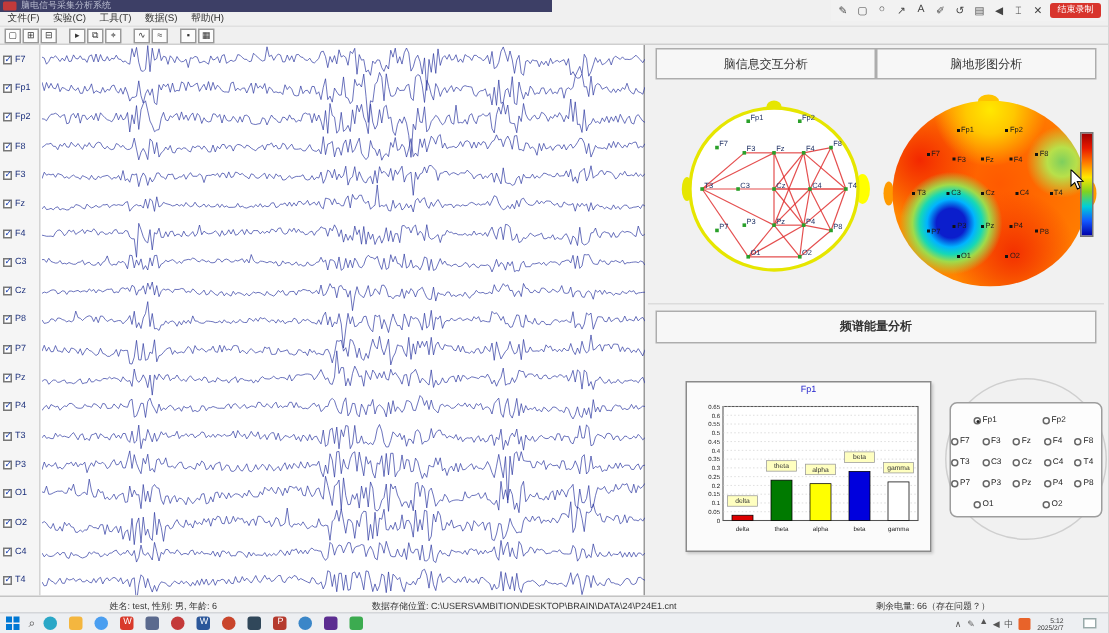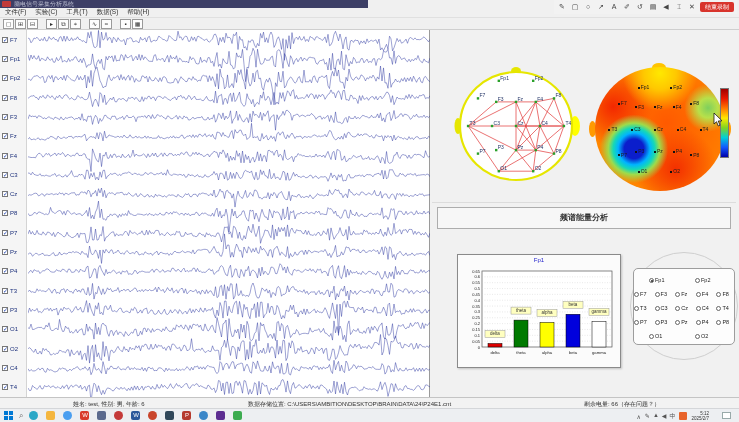--- a/index.html
+++ b/index.html
@@ -243,20 +243,22 @@
           <polyline points="0.0,261.9 1.5,260.0 3.0,262.2 4.5,261.7 6.0,262.4 7.5,262.4 9.0,258.8 10.5,261.1 12.0,259.7 13.5,261.1 15.0,260.8 16.5,261.3 18.0,261.8 19.5,259.8 21.0,258.4 22.5,260.8 24.0,263.2 25.5,260.0 27.0,259.2 28.5,263.3 30.0,262.2 31.5,263.7 33.0,259.9 34.5,259.5 36.0,258.7 37.5,262.5 39.0,259.2 40.5,260.4 42.0,261.8 43.5,261.5 45.0,263.4 46.5,260.2 48.0,259.0 49.5,261.9 51.0,260.0 52.5,262.3 54.0,259.0 55.5,259.0 57.0,263.3 58.5,264.9 60.0,257.4 61.5,265.4 63.0,264.0 64.5,253.4 66.0,269.1 67.5,262.5 69.0,263.7 70.5,256.3 72.0,260.4 73.5,264.6 75.0,258.8 76.5,264.2 78.0,261.5 79.5,257.8 81.0,260.0 82.5,258.5 84.0,261.5 85.5,261.2 87.0,260.3 88.5,260.4 90.0,257.5 91.5,262.4 93.0,260.4 94.5,260.6 96.0,259.1 97.5,261.0 99.0,259.6 100.5,259.5 102.0,261.9 103.5,260.6 105.0,259.9 106.5,257.9 108.0,258.5 109.5,261.8 111.0,260.3 112.5,261.4 114.0,259.5 115.5,261.6 117.0,259.6 118.5,260.1 120.0,261.0 121.5,259.5 123.0,260.7 124.5,260.5 126.0,260.0 127.5,257.4 129.0,262.0 130.5,257.0 132.0,259.6 133.5,261.1 135.0,259.3 136.5,262.6 138.0,260.5 139.5,257.6 141.0,260.2 142.5,260.9 144.0,257.9 145.5,262.7 147.0,261.4 148.5,259.7 150.0,263.1 151.5,260.0 153.0,258.5 154.5,258.5 156.0,263.1 157.5,258.8 159.0,263.8 160.5,262.4 162.0,260.4 163.5,260.8 165.0,261.7 166.5,260.9 168.0,259.6 169.5,263.3 171.0,261.1 172.5,264.3 174.0,260.1 175.5,261.2 177.0,263.8 178.5,259.7 180.0,263.4 181.5,261.2 183.0,260.8 184.5,263.8 186.0,265.9 187.5,256.7 189.0,267.6 190.5,266.4 192.0,256.5 193.5,255.5 195.0,265.7 196.5,254.7 198.0,269.2 199.5,256.5 201.0,261.1 202.5,253.7 204.0,254.1 205.5,269.1 207.0,266.0 208.5,253.6 210.0,265.4 211.5,265.0 213.0,260.6 214.5,265.7 216.0,264.6 217.5,266.3 219.0,265.2 220.5,266.5 222.0,263.2 223.5,255.9 225.0,253.0 226.5,257.3 228.0,265.1 229.5,268.0 231.0,267.9 232.5,263.6 234.0,257.9 235.5,259.5 237.0,261.3 238.5,258.9 240.0,263.1 241.5,260.2 243.0,267.5 244.5,262.7 246.0,263.1 247.5,265.7 249.0,257.7 250.5,256.5 252.0,258.7 253.5,266.2 255.0,264.3 256.5,264.3 258.0,263.0 259.5,255.7 261.0,262.0 262.5,258.7 264.0,256.9 265.5,256.7 267.0,260.0 268.5,259.7 270.0,262.1 271.5,260.6 273.0,261.3 274.5,262.2 276.0,259.7 277.5,263.4 279.0,261.2 280.5,264.5 282.0,262.6 283.5,261.9 285.0,262.1 286.5,261.7 288.0,264.9 289.5,262.2 291.0,260.5 292.5,264.1 294.0,262.1 295.5,264.7 297.0,264.0 298.5,260.5 300.0,259.9 301.5,267.0 303.0,261.4 304.5,263.1 306.0,256.1 307.5,269.8 309.0,263.5 310.5,267.0 312.0,261.1 313.5,258.7 315.0,261.2 316.5,256.0 318.0,266.1 319.5,261.0 321.0,270.1 322.5,260.0 324.0,262.8 325.5,263.6 327.0,260.9 328.5,264.4 330.0,263.3 331.5,261.1 333.0,260.3 334.5,261.8 336.0,262.4 337.5,262.3 339.0,261.0 340.5,261.3 342.0,263.5 343.5,259.2 345.0,259.2 346.5,263.9 348.0,260.6 349.5,261.0 351.0,261.1 352.5,264.9 354.0,265.9 355.5,261.4 357.0,261.8 358.5,253.8 360.0,262.0 361.5,262.0 363.0,253.2 364.5,255.1 366.0,267.2 367.5,266.4 369.0,261.3 370.5,259.5 372.0,260.2 373.5,260.8 375.0,262.4 376.5,259.2 378.0,258.8 379.5,259.8 381.0,263.3 382.5,261.0 384.0,260.7 385.5,263.8 387.0,262.7 388.5,260.7 390.0,261.0 391.5,262.5 393.0,262.3 394.5,260.8 396.0,262.1 397.5,259.6 399.0,261.1 400.5,263.2 402.0,261.8" fill="none" stroke="#2a35a0" stroke-width="0.5" opacity="0.92"></polyline>
           <polyline points="0.0,283.2 1.5,278.0 3.0,281.5 4.5,279.3 6.0,280.8 7.5,280.4 9.0,278.4 10.5,282.3 12.0,281.4 13.5,282.8 15.0,281.1 16.5,278.8 18.0,279.3 19.5,278.1 21.0,280.6 22.5,278.2 24.0,281.2 25.5,279.3 27.0,279.8 28.5,278.1 30.0,285.1 31.5,281.1 33.0,278.5 34.5,280.9 36.0,277.1 37.5,278.8 39.0,279.1 40.5,278.2 42.0,279.7 43.5,282.4 45.0,281.3 46.5,278.3 48.0,276.4 49.5,279.9 51.0,279.6 52.5,277.3 54.0,281.9 55.5,282.0 57.0,276.5 58.5,270.6 60.0,282.3 61.5,273.1 63.0,278.9 64.5,282.8 66.0,285.8 67.5,275.6 69.0,279.2 70.5,272.8 72.0,283.9 73.5,282.3 75.0,284.8 76.5,276.6 78.0,275.8 79.5,279.5 81.0,279.0 82.5,275.2 84.0,281.1 85.5,281.3 87.0,280.6 88.5,282.2 90.0,280.1 91.5,278.3 93.0,278.1 94.5,282.0 96.0,282.6 97.5,281.4 99.0,281.0 100.5,282.1 102.0,282.9 103.5,278.7 105.0,280.5 106.5,277.3 108.0,278.7 109.5,283.1 111.0,282.3 112.5,279.9 114.0,283.1 115.5,279.6 117.0,278.8 118.5,278.0 120.0,283.7 121.5,282.2 123.0,279.9 124.5,280.5 126.0,284.0 127.5,284.3 129.0,283.3 130.5,280.2 132.0,283.1 133.5,284.1 135.0,281.9 136.5,279.2 138.0,283.8 139.5,284.5 141.0,283.1 142.5,279.8 144.0,283.0 145.5,281.6 147.0,279.4 148.5,281.0 150.0,283.5 151.5,279.6 153.0,281.4 154.5,283.9 156.0,282.5 157.5,281.0 159.0,283.9 160.5,280.9 162.0,278.5 163.5,282.9 165.0,279.6 166.5,282.4 168.0,278.9 169.5,280.5 171.0,282.1 172.5,277.8 174.0,281.0 175.5,282.1 177.0,278.0 178.5,281.3 180.0,279.9 181.5,279.8 183.0,280.2 184.5,277.5 186.0,284.2 187.5,287.9 189.0,280.0 190.5,285.7 192.0,272.5 193.5,276.7 195.0,288.1 196.5,271.2 198.0,271.0 199.5,285.8 201.0,276.2 202.5,281.3 204.0,282.8 205.5,275.8 207.0,272.2 208.5,271.2 210.0,284.2 211.5,271.4 213.0,279.3 214.5,287.2 216.0,274.4 217.5,279.4 219.0,277.1 220.5,285.2 222.0,288.7 223.5,278.6 225.0,279.5 226.5,273.8 228.0,287.7 229.5,272.3 231.0,286.6 232.5,272.2 234.0,272.2 235.5,287.9 237.0,284.7 238.5,283.2 240.0,273.3 241.5,282.7 243.0,276.4 244.5,276.7 246.0,284.5 247.5,284.1 249.0,275.4 250.5,277.8 252.0,283.8 253.5,289.0 255.0,285.5 256.5,288.2 258.0,280.1 259.5,281.0 261.0,281.3 262.5,275.2 264.0,279.8 265.5,275.2 267.0,283.9 268.5,282.1 270.0,287.0 271.5,282.4 273.0,280.7 274.5,284.0 276.0,278.9 277.5,284.6 279.0,279.0 280.5,283.2 282.0,283.0 283.5,281.7 285.0,280.2 286.5,279.2 288.0,282.9 289.5,280.5 291.0,282.2 292.5,282.2 294.0,283.0 295.5,280.9 297.0,277.7 298.5,280.5 300.0,285.1 301.5,288.4 303.0,280.8 304.5,272.9 306.0,281.0 307.5,288.5 309.0,274.4 310.5,305.4 312.0,274.1 313.5,286.5 315.0,272.4 316.5,271.2 318.0,277.3 319.5,271.1 321.0,277.0 322.5,277.4 324.0,277.6 325.5,277.5 327.0,281.8 328.5,281.7 330.0,277.6 331.5,278.6 333.0,279.8 334.5,277.0 336.0,283.0 337.5,280.0 339.0,279.2 340.5,280.4 342.0,280.4 343.5,280.0 345.0,282.3 346.5,277.2 348.0,277.3 349.5,283.1 351.0,282.5 352.5,283.1 354.0,281.3 355.5,277.2 357.0,280.7 358.5,285.9 360.0,274.7 361.5,273.1 363.0,286.0 364.5,284.1 366.0,274.0 367.5,282.6 369.0,281.0 370.5,281.6 372.0,280.5 373.5,284.4 375.0,283.3 376.5,283.7 378.0,279.9 379.5,282.0 381.0,282.0 382.5,278.8 384.0,282.3 385.5,278.6 387.0,281.8 388.5,280.2 390.0,280.1 391.5,280.2 393.0,282.9 394.5,283.0 396.0,280.5 397.5,279.3 399.0,283.0 400.5,280.4 402.0,280.1" fill="none" stroke="#2a35a0" stroke-width="0.5" opacity="0.92"></polyline>
           <polyline points="0.0,297.9 1.5,298.4 3.0,294.1 4.5,299.5 6.0,299.4 7.5,298.6 9.0,297.9 10.5,297.4 12.0,297.5 13.5,297.3 15.0,298.8 16.5,298.8 18.0,295.1 19.5,297.0 21.0,292.8 22.5,299.4 24.0,300.7 25.5,300.2 27.0,298.8 28.5,298.1 30.0,299.9 31.5,289.4 33.0,297.3 34.5,301.4 36.0,301.3 37.5,296.1 39.0,298.4 40.5,297.8 42.0,302.8 43.5,301.4 45.0,303.3 46.5,301.7 48.0,299.4 49.5,302.9 51.0,300.4 52.5,299.6 54.0,298.7 55.5,304.9 57.0,304.6 58.5,294.0 60.0,301.3 61.5,296.7 63.0,299.9 64.5,299.8 66.0,309.1 67.5,293.0 69.0,304.2 70.5,297.4 72.0,304.7 73.5,294.9 75.0,293.0 76.5,295.1 78.0,295.6 79.5,303.1 81.0,306.3 82.5,300.8 84.0,300.6 85.5,305.6 87.0,301.8 88.5,300.4 90.0,304.7 91.5,302.0 93.0,302.5 94.5,303.9 96.0,306.5 97.5,301.6 99.0,303.8 100.5,305.8 102.0,304.0 103.5,302.1 105.0,303.3 106.5,299.4 108.0,299.1 109.5,305.9 111.0,305.3 112.5,301.2 114.0,304.6 115.5,298.5 117.0,298.0 118.5,302.0 120.0,298.4 121.5,300.0 123.0,302.6 124.5,298.6 126.0,301.7 127.5,300.1 129.0,299.2 130.5,299.4 132.0,300.1 133.5,301.8 135.0,298.7 136.5,300.7 138.0,296.8 139.5,299.4 141.0,301.2 142.5,301.3 144.0,301.2 145.5,297.8 147.0,299.8 148.5,294.8 150.0,296.4 151.5,297.1 153.0,294.9 154.5,297.8 156.0,299.1 157.5,294.8 159.0,296.9 160.5,300.4 162.0,295.4 163.5,298.7 165.0,294.2 166.5,294.5 168.0,295.5 169.5,294.4 171.0,297.2 172.5,295.1 174.0,300.1 175.5,300.6 177.0,293.9 178.5,297.9 180.0,301.1 181.5,299.7 183.0,296.1 184.5,295.3 186.0,300.2 187.5,302.8 189.0,287.5 190.5,293.6 192.0,300.1 193.5,307.0 195.0,293.9 196.5,292.9 198.0,290.0 199.5,309.7 201.0,288.6 202.5,300.4 204.0,306.5 205.5,306.2 207.0,299.8 208.5,302.9 210.0,299.0 211.5,308.7 213.0,294.0 214.5,302.2 216.0,295.0 217.5,308.0 219.0,291.3 220.5,295.4 222.0,309.7 223.5,310.7 225.0,308.9 226.5,303.6 228.0,301.7 229.5,292.7 231.0,310.9 232.5,292.6 234.0,296.0 235.5,294.0 237.0,300.0 238.5,303.1 240.0,307.6 241.5,304.8 243.0,304.6 244.5,308.5 246.0,303.4 247.5,310.5 249.0,292.3 250.5,291.6 252.0,301.0 253.5,293.5 255.0,295.8 256.5,308.6 258.0,297.3 259.5,295.4 261.0,300.7 262.5,307.5 264.0,305.2 265.5,303.2 267.0,303.9 268.5,299.5 270.0,301.5 271.5,304.9 273.0,304.0 274.5,303.5 276.0,303.3 277.5,303.3 279.0,303.7 280.5,303.7 282.0,297.8 283.5,301.4 285.0,302.0 286.5,300.3 288.0,300.3 289.5,299.9 291.0,298.7 292.5,302.3 294.0,301.2 295.5,298.4 297.0,303.1 298.5,303.3 300.0,305.3 301.5,306.4 303.0,303.5 304.5,310.1 306.0,290.9 307.5,302.8 309.0,296.5 310.5,303.3 312.0,296.0 313.5,299.6 315.0,309.6 316.5,305.3 318.0,311.8 319.5,294.5 321.0,290.9 322.5,304.5 324.0,302.4 325.5,299.5 327.0,300.9 328.5,301.2 330.0,298.5 331.5,302.4 333.0,302.4 334.5,303.4 336.0,300.8 337.5,303.3 339.0,298.7 340.5,297.2 342.0,303.3 343.5,296.7 345.0,300.1 346.5,296.2 348.0,298.2 349.5,301.4 351.0,296.5 352.5,295.1 354.0,292.9 355.5,306.7 357.0,309.0 358.5,296.0 360.0,305.0 361.5,305.2 363.0,302.3 364.5,293.7 366.0,308.5 367.5,307.6 369.0,300.3 370.5,295.0 372.0,296.2 373.5,296.0 375.0,294.3 376.5,297.6 378.0,299.0 379.5,296.9 381.0,297.5 382.5,292.9 384.0,296.3 385.5,295.5 387.0,292.6 388.5,293.3 390.0,292.4 391.5,296.6 393.0,298.7 394.5,292.8 396.0,298.5 397.5,293.8 399.0,295.6 400.5,294.3 402.0,292.2" fill="none" stroke="#2a35a0" stroke-width="0.5" opacity="0.92"></polyline>
           <polyline points="0.0,318.7 1.5,317.7 3.0,318.9 4.5,321.2 6.0,322.3 7.5,319.0 9.0,323.4 10.5,323.6 12.0,321.1 13.5,324.1 15.0,318.2 16.5,320.5 18.0,318.8 19.5,321.2 21.0,321.6 22.5,324.9 24.0,324.8 25.5,323.3 27.0,324.6 28.5,323.3 30.0,323.4 31.5,320.2 33.0,320.7 34.5,321.8 36.0,321.8 37.5,322.7 39.0,319.8 40.5,319.8 42.0,326.3 43.5,319.8 45.0,324.2 46.5,324.5 48.0,322.2 49.5,320.9 51.0,325.2 52.5,320.8 54.0,329.5 55.5,324.7 57.0,323.2 58.5,330.4 60.0,315.6 61.5,333.1 63.0,319.4 64.5,315.3 66.0,331.9 67.5,314.7 69.0,326.8 70.5,322.8 72.0,328.4 73.5,330.3 75.0,311.6 76.5,326.5 78.0,316.1 79.5,321.6 81.0,330.9 82.5,320.8 84.0,320.0 85.5,322.7 87.0,321.8 88.5,318.6 90.0,316.4 91.5,319.3 93.0,320.8 94.5,321.6 96.0,316.6 97.5,320.1 99.0,319.2 100.5,322.0 102.0,317.1 103.5,319.4 105.0,318.3 106.5,319.8 108.0,315.8 109.5,318.1 111.0,315.7 112.5,320.8 114.0,315.6 115.5,316.7 117.0,314.1 118.5,314.7 120.0,318.9 121.5,319.2 123.0,314.2 124.5,319.1 126.0,318.4 127.5,314.2 129.0,317.7 130.5,315.1 132.0,316.2 133.5,315.6 135.0,318.7 136.5,317.4 138.0,320.4 139.5,316.9 141.0,316.0 142.5,320.3 144.0,314.2 145.5,314.2 147.0,315.3 148.5,318.1 150.0,318.5 151.5,317.2 153.0,321.1 154.5,318.8 156.0,315.0 157.5,316.0 159.0,320.7 160.5,320.1 162.0,318.8 163.5,308.7 165.0,319.8 166.5,321.5 168.0,319.3 169.5,319.7 171.0,319.0 172.5,320.3 174.0,317.9 175.5,320.3 177.0,322.5 178.5,321.8 180.0,320.3 181.5,321.4 183.0,321.4 184.5,315.8 186.0,319.9 187.5,320.7 189.0,320.1 190.5,320.5 192.0,330.2 193.5,317.5 195.0,316.1 196.5,310.2 198.0,317.5 199.5,309.3 201.0,317.4 202.5,325.5 204.0,316.4 205.5,316.6 207.0,318.9 208.5,328.9 210.0,316.9 211.5,321.1 213.0,313.0 214.5,310.8 216.0,311.1 217.5,330.2 219.0,319.6 220.5,329.1 222.0,311.5 223.5,327.4 225.0,315.4 226.5,316.2 228.0,309.5 229.5,323.0 231.0,323.4 232.5,320.1 234.0,322.9 235.5,318.2 237.0,323.6 238.5,322.1 240.0,313.2 241.5,322.6 243.0,317.1 244.5,316.9 246.0,319.9 247.5,328.1 249.0,310.0 250.5,324.3 252.0,316.4 253.5,323.3 255.0,310.2 256.5,310.7 258.0,330.6 259.5,327.5 261.0,312.7 262.5,318.0 264.0,310.8 265.5,313.6 267.0,323.4 268.5,323.0 270.0,318.3 271.5,320.4 273.0,316.6 274.5,322.0 276.0,321.2 277.5,320.5 279.0,320.2 280.5,324.1 282.0,322.0 283.5,317.9 285.0,319.7 286.5,323.9 288.0,317.1 289.5,318.9 291.0,320.9 292.5,319.3 294.0,318.0 295.5,323.5 297.0,319.1 298.5,318.4 300.0,329.6 301.5,330.4 303.0,326.0 304.5,319.0 306.0,319.4 307.5,329.4 309.0,327.3 310.5,322.8 312.0,315.6 313.5,320.1 315.0,322.7 316.5,325.3 318.0,324.7 319.5,324.9 321.0,317.3 322.5,314.6 324.0,317.0 325.5,317.7 327.0,314.0 328.5,317.1 330.0,315.0 331.5,314.5 333.0,318.9 334.5,316.6 336.0,317.6 337.5,316.7 339.0,318.5 340.5,315.4 342.0,316.4 343.5,318.7 345.0,316.2 346.5,312.6 348.0,312.4 349.5,313.0 351.0,315.1 352.5,304.5 354.0,325.0 355.5,321.6 357.0,308.0 358.5,309.2 360.0,315.7 361.5,324.4 363.0,311.3 364.5,311.9 366.0,310.8 367.5,305.9 369.0,311.6 370.5,313.9 372.0,312.3 373.5,317.5 375.0,318.1 376.5,314.2 378.0,314.8 379.5,315.7 381.0,317.0 382.5,313.8 384.0,313.8 385.5,319.2 387.0,318.0 388.5,313.2 390.0,318.5 391.5,314.6 393.0,314.7 394.5,316.8 396.0,316.7 397.5,317.3 399.0,315.8 400.5,317.4 402.0,315.0" fill="none" stroke="#2a35a0" stroke-width="0.5" opacity="0.92"></polyline>
           <polyline points="0.0,338.7 1.5,341.2 3.0,339.5 4.5,340.8 6.0,341.0 7.5,340.6 9.0,339.4 10.5,338.2 12.0,340.1 13.5,338.4 15.0,338.4 16.5,341.6 18.0,342.3 19.5,338.3 21.0,340.3 22.5,339.8 24.0,340.3 25.5,341.4 27.0,342.0 28.5,341.5 30.0,340.7 31.5,338.0 33.0,339.4 34.5,337.8 36.0,338.8 37.5,338.8 39.0,341.2 40.5,340.5 42.0,339.1 43.5,340.6 45.0,338.8 46.5,338.6 48.0,337.4 49.5,336.7 51.0,339.0 52.5,340.1 54.0,338.5 55.5,338.9 57.0,336.7 58.5,339.1 60.0,340.4 61.5,337.0 63.0,344.7 64.5,341.5 66.0,333.4 67.5,339.3 69.0,340.2 70.5,338.4 72.0,340.7 73.5,343.3 75.0,331.6 76.5,337.6 78.0,344.0 79.5,338.2 81.0,339.5 82.5,336.3 84.0,336.4 85.5,338.7 87.0,338.4 88.5,339.0 90.0,336.5 91.5,337.9 93.0,340.0 94.5,339.1 96.0,339.0 97.5,339.8 99.0,337.2 100.5,336.7 102.0,339.9 103.5,337.9 105.0,339.4 106.5,337.5 108.0,339.3 109.5,339.0 111.0,339.2 112.5,339.8 114.0,337.4 115.5,340.8 117.0,338.0 118.5,341.4 120.0,337.4 121.5,337.4 123.0,339.0 124.5,337.8 126.0,340.7 127.5,340.4 129.0,340.6 130.5,337.9 132.0,337.8 133.5,338.3 135.0,339.8 136.5,341.7 138.0,338.0 139.5,340.7 141.0,338.5 142.5,340.3 144.0,339.9 145.5,340.1 147.0,340.3 148.5,338.4 150.0,341.0 151.5,339.2 153.0,340.5 154.5,338.9 156.0,340.3 157.5,338.9 159.0,336.6 160.5,338.4 162.0,340.4 163.5,337.3 165.0,340.0 166.5,336.5 168.0,337.0 169.5,335.9 171.0,339.0 172.5,336.8 174.0,339.1 175.5,336.8 177.0,339.3 178.5,336.5 180.0,335.3 181.5,336.8 183.0,336.8 184.5,337.3 186.0,337.4 187.5,341.5 189.0,343.6 190.5,341.8 192.0,331.6 193.5,333.1 195.0,340.1 196.5,335.5 198.0,333.3 199.5,333.9 201.0,338.6 202.5,335.1 204.0,331.7 205.5,331.9 207.0,338.8 208.5,335.1 210.0,334.2 211.5,333.9 213.0,333.0 214.5,333.5 216.0,341.1 217.5,336.7 219.0,334.2 220.5,337.0 222.0,342.1 223.5,343.2 225.0,331.8 226.5,333.7 228.0,338.8 229.5,330.9 231.0,336.0 232.5,340.7 234.0,341.2 235.5,341.1 237.0,336.1 238.5,340.2 240.0,341.1 241.5,335.8 243.0,343.0 244.5,331.8 246.0,337.8 247.5,338.8 249.0,336.2 250.5,336.2 252.0,343.4 253.5,333.4 255.0,343.8 256.5,344.0 258.0,342.2 259.5,333.2 261.0,343.9 262.5,345.0 264.0,339.4 265.5,336.8 267.0,339.5 268.5,338.7 270.0,340.2 271.5,340.7 273.0,336.6 274.5,337.4 276.0,338.1 277.5,337.7 279.0,338.1 280.5,339.2 282.0,337.0 283.5,339.8 285.0,336.3 286.5,335.9 288.0,337.1 289.5,336.3 291.0,339.7 292.5,337.2 294.0,339.3 295.5,336.8 297.0,338.7 298.5,337.7 300.0,337.5 301.5,334.5 303.0,341.0 304.5,343.5 306.0,330.3 307.5,339.8 309.0,334.6 310.5,331.4 312.0,341.1 313.5,335.2 315.0,340.6 316.5,342.6 318.0,331.0 319.5,333.4 321.0,340.8 322.5,338.7 324.0,337.9 325.5,334.7 327.0,335.6 328.5,338.8 330.0,335.9 331.5,336.7 333.0,336.2 334.5,337.1 336.0,339.2 337.5,338.9 339.0,338.7 340.5,337.4 342.0,337.4 343.5,337.9 345.0,336.5 346.5,338.6 348.0,339.3 349.5,339.3 351.0,339.4 352.5,339.2 354.0,333.6 355.5,335.6 357.0,344.1 358.5,341.8 360.0,335.8 361.5,336.5 363.0,342.1 364.5,339.7 366.0,341.7 367.5,332.6 369.0,338.3 370.5,341.2 372.0,338.2 373.5,340.3 375.0,340.9 376.5,340.5 378.0,337.8 379.5,340.7 381.0,339.3 382.5,339.6 384.0,339.7 385.5,337.7 387.0,341.5 388.5,338.5 390.0,341.2 391.5,338.0 393.0,341.4 394.5,338.2 396.0,341.2 397.5,338.7 399.0,338.7 400.5,340.3 402.0,338.7" fill="none" stroke="#2a35a0" stroke-width="0.5" opacity="0.92"></polyline>
           <polyline points="0.0,358.0 1.5,360.6 3.0,360.3 4.5,355.5 6.0,357.3 7.5,357.9 9.0,359.5 10.5,357.6 12.0,355.5 13.5,358.8 15.0,358.9 16.5,355.5 18.0,356.7 19.5,356.4 21.0,355.6 22.5,357.6 24.0,356.5 25.5,355.9 27.0,357.9 28.5,357.8 30.0,356.6 31.5,358.1 33.0,358.6 34.5,355.7 36.0,358.4 37.5,355.9 39.0,354.9 40.5,359.3 42.0,356.4 43.5,355.2 45.0,357.3 46.5,355.7 48.0,354.9 49.5,355.7 51.0,357.8 52.5,355.2 54.0,359.3 55.5,357.6 57.0,356.3 58.5,361.1 60.0,356.0 61.5,355.2 63.0,371.9 64.5,359.9 66.0,353.2 67.5,354.7 69.0,361.8 70.5,355.7 72.0,360.8 73.5,364.7 75.0,360.3 76.5,364.2 78.0,360.1 79.5,357.9 81.0,358.3 82.5,358.8 84.0,360.6 85.5,360.9 87.0,358.7 88.5,357.4 90.0,358.5 91.5,359.3 93.0,357.2 94.5,359.2 96.0,357.6 97.5,358.8 99.0,360.8 100.5,358.2 102.0,360.3 103.5,356.9 105.0,360.2 106.5,355.9 108.0,359.5 109.5,356.1 111.0,360.1 112.5,358.5 114.0,356.1 115.5,360.2 117.0,356.9 118.5,357.2 120.0,356.1 121.5,356.7 123.0,359.2 124.5,356.3 126.0,358.8 127.5,359.1 129.0,354.4 130.5,358.0 132.0,358.1 133.5,354.4 135.0,357.3 136.5,355.4 138.0,357.1 139.5,358.7 141.0,356.4 142.5,353.7 144.0,357.1 145.5,358.4 147.0,356.0 148.5,353.5 150.0,356.2 151.5,355.3 153.0,357.7 154.5,357.0 156.0,355.2 157.5,353.7 159.0,353.7 160.5,357.7 162.0,358.4 163.5,355.7 165.0,354.6 166.5,355.6 168.0,353.7 169.5,354.2 171.0,356.8 172.5,355.7 174.0,356.5 175.5,357.3 177.0,358.0 178.5,358.7 180.0,355.0 181.5,356.1 183.0,359.0 184.5,359.4 186.0,357.9 187.5,362.6 189.0,359.3 190.5,350.5 192.0,351.3 193.5,361.0 195.0,353.1 196.5,364.5 198.0,352.3 199.5,352.1 201.0,363.5 202.5,353.3 204.0,363.5 205.5,363.0 207.0,352.0 208.5,351.3 210.0,355.4 211.5,351.6 213.0,356.3 214.5,363.2 216.0,350.6 217.5,351.0 219.0,357.1 220.5,364.4 222.0,359.3 223.5,363.9 225.0,360.4 226.5,352.7 228.0,353.8 229.5,365.1 231.0,351.3 232.5,364.0 234.0,352.8 235.5,354.2 237.0,356.5 238.5,355.0 240.0,361.0 241.5,364.5 243.0,358.1 244.5,359.5 246.0,359.8 247.5,357.5 249.0,359.8 250.5,355.8 252.0,355.5 253.5,350.4 255.0,349.5 256.5,353.4 258.0,362.1 259.5,350.9 261.0,359.8 262.5,363.7 264.0,355.5 265.5,352.5 267.0,358.2 268.5,357.4 270.0,355.3 271.5,354.7 273.0,356.6 274.5,357.9 276.0,358.5 277.5,355.8 279.0,358.1 280.5,355.4 282.0,354.5 283.5,358.6 285.0,355.8 286.5,357.8 288.0,358.1 289.5,355.8 291.0,359.1 292.5,355.1 294.0,355.0 295.5,356.7 297.0,357.9 298.5,359.1 300.0,363.4 301.5,359.5 303.0,362.7 304.5,361.2 306.0,351.0 307.5,363.9 309.0,351.8 310.5,358.8 312.0,362.8 313.5,354.4 315.0,363.8 316.5,352.2 318.0,361.6 319.5,365.0 321.0,359.2 322.5,358.2 324.0,357.4 325.5,357.6 327.0,356.9 328.5,357.9 330.0,359.3 331.5,360.9 333.0,359.9 334.5,360.0 336.0,356.7 337.5,358.4 339.0,358.7 340.5,359.3 342.0,358.8 343.5,359.7 345.0,359.0 346.5,358.8 348.0,360.3 349.5,361.1 351.0,357.3 352.5,351.8 354.0,359.6 355.5,355.0 357.0,352.4 358.5,357.0 360.0,366.4 361.5,360.7 363.0,353.7 364.5,354.2 366.0,361.7 367.5,353.7 369.0,358.1 370.5,360.4 372.0,358.4 373.5,360.0 375.0,360.4 376.5,356.5 378.0,355.6 379.5,358.5 381.0,358.5 382.5,359.3 384.0,359.4 385.5,360.4 387.0,359.0 388.5,356.6 390.0,355.5 391.5,356.3 393.0,359.3 394.5,359.7 396.0,358.8 397.5,355.0 399.0,354.9 400.5,356.1 402.0,356.9" fill="none" stroke="#2a35a0" stroke-width="0.5" opacity="0.92"></polyline>
         </svg>
     </div>
 
     <div class="rpanel">
+      <div class="btn tab-int">脑信息交互分析</div>
+      <div class="btn tab-topo">脑地形图分析</div>
 
       <svg class="conn-svg" id="conn" width="136" height="124">
           <ellipse cx="66" cy="7" rx="5" ry="4" fill="#e6e600"></ellipse>
           <ellipse cx="8" cy="62" rx="3.5" ry="8" fill="#e6e600"></ellipse>
           <ellipse cx="125" cy="62" rx="5" ry="10" fill="#ffff00"></ellipse>
           <ellipse cx="66" cy="62" rx="56" ry="54" fill="#ffffff" stroke="#e6e600" stroke-width="2.2"></ellipse>
           <line x1="18.086399999999998" y1="62" x2="46.209599999999995" y2="37.894400000000005" stroke="#e03030" stroke-width="0.8" opacity="0.85"></line>
           <line x1="18.086399999999998" y1="62" x2="66" y2="37.894400000000005" stroke="#e03030" stroke-width="0.8" opacity="0.85"></line>
           <line x1="18.086399999999998" y1="62" x2="66" y2="62" stroke="#e03030" stroke-width="0.8" opacity="0.85"></line>
           <line x1="18.086399999999998" y1="62" x2="66" y2="86.1056" stroke="#e03030" stroke-width="0.8" opacity="0.85"></line>

